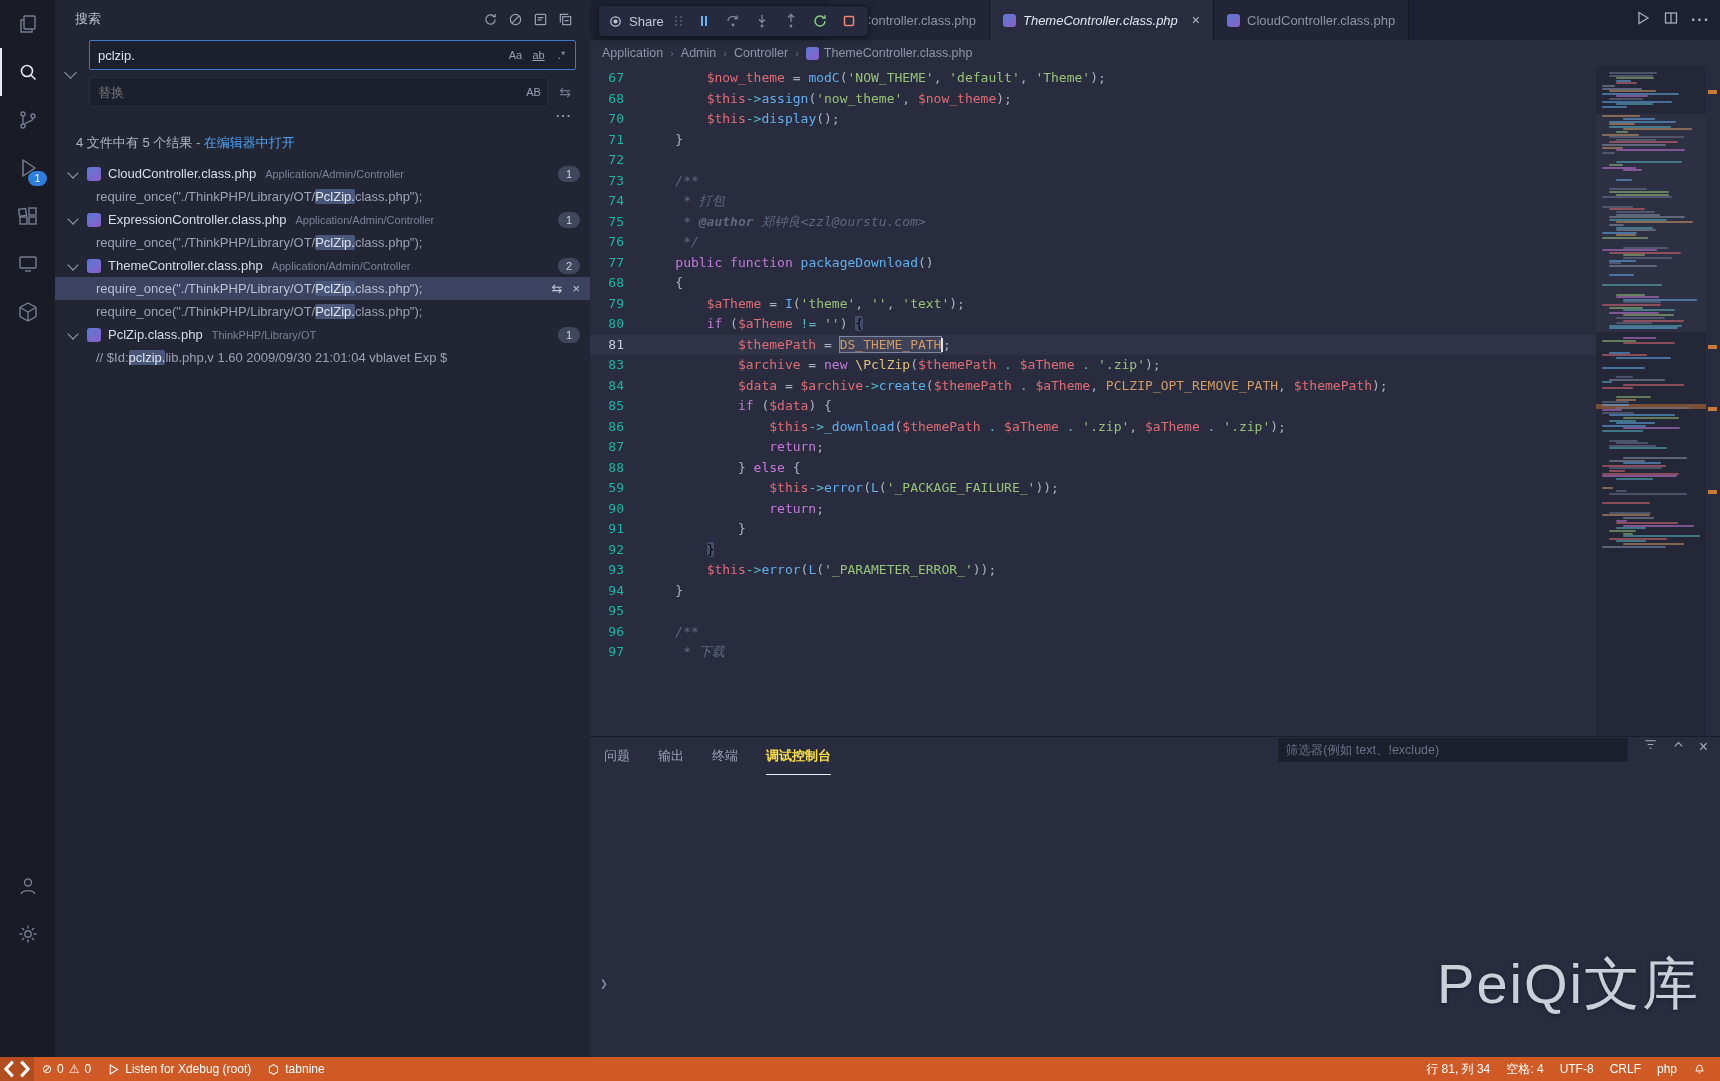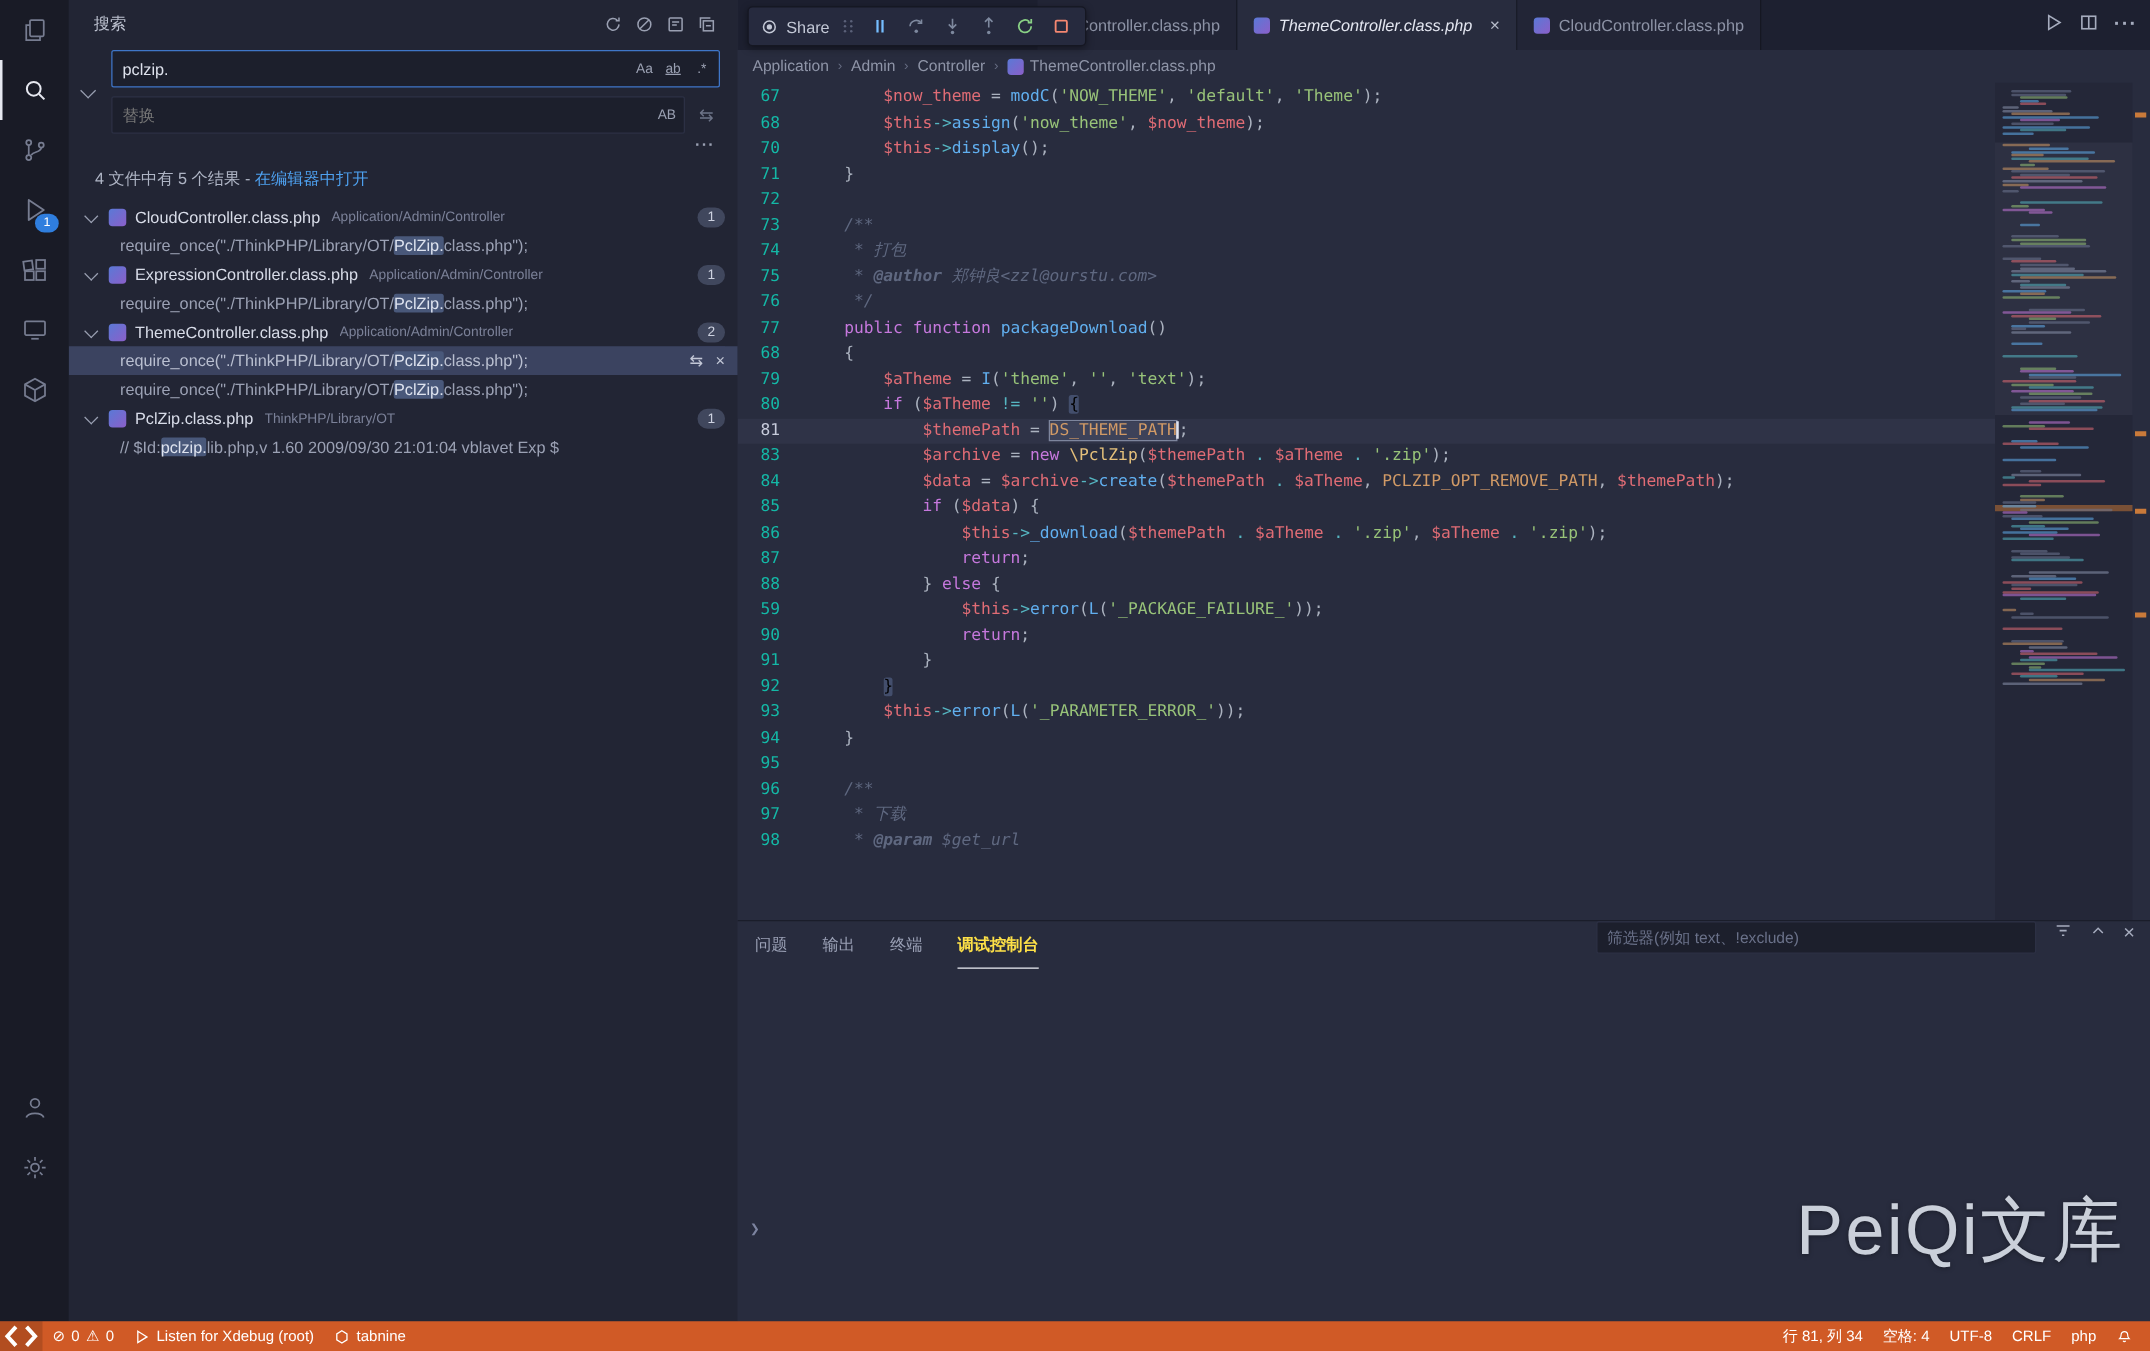--- a/index.html
+++ b/index.html
@@ -432,21 +432,20 @@
           <div class="code-row"><span class="gutter">88</span><span><span class="t-p">            } </span><span class="t-k">else</span><span class="t-p"> {</span></span></div>
           <div class="code-row"><span class="gutter">59</span><span><span class="t-p">                </span><span class="t-v">$this</span><span class="t-o">-&gt;</span><span class="t-f">error</span><span class="t-p">(</span><span class="t-f">L</span><span class="t-p">(</span><span class="t-s">'_PACKAGE_FAILURE_'</span><span class="t-p">));</span></span></div>
           <div class="code-row"><span class="gutter">90</span><span><span class="t-p">                </span><span class="t-k">return</span><span class="t-p">;</span></span></div>
           <div class="code-row"><span class="gutter">91</span><span><span class="t-p">            }</span></span></div>
           <div class="code-row"><span class="gutter">92</span><span><span class="t-p">        </span><span class="t-hb">}</span></span></div>
           <div class="code-row"><span class="gutter">93</span><span><span class="t-p">        </span><span class="t-v">$this</span><span class="t-o">-&gt;</span><span class="t-f">error</span><span class="t-p">(</span><span class="t-f">L</span><span class="t-p">(</span><span class="t-s">'_PARAMETER_ERROR_'</span><span class="t-p">));</span></span></div>
           <div class="code-row"><span class="gutter">94</span><span><span class="t-p">    }</span></span></div>
           <div class="code-row"><span class="gutter">95</span><span></span></div>
           <div class="code-row"><span class="gutter">96</span><span><span class="t-cm">    /**</span></span></div>
           <div class="code-row"><span class="gutter">97</span><span><span class="t-cm">     * 下载</span></span></div>
-          <div class="code-row"><span class="gutter">98</span><span><span class="t-cm">     * </span><span class="t-cmt">@param</span><span class="t-cm"> $get_url</span></span></div>
         </div>
       <div class="minimap" id="minimap">
         <div class="mm-slider"></div>
         <div class="mm-band"></div>
       <div class="mm-line" style="top: 6px; left: 13px; width: 48.1337px; background: rgb(110, 118, 145);"></div>
           <div class="mm-line" style="top: 8.6px; left: 13px; width: 44.434px; background: rgb(110, 118, 145);"></div>
           <div class="mm-line" style="top: 11.2px; left: 20px; width: 37.936px; background: rgb(152, 195, 121);"></div>
           <div class="mm-line" style="top: 13.8px; left: 20px; width: 15.2076px; background: rgb(97, 175, 239);"></div>
           <div class="mm-line" style="top: 16.4px; left: 20px; width: 20.7425px; background: rgb(224, 108, 117);"></div>
           <div class="mm-line" style="top: 19px; left: 6px; width: 13.405px; background: rgb(138, 147, 173);"></div>

